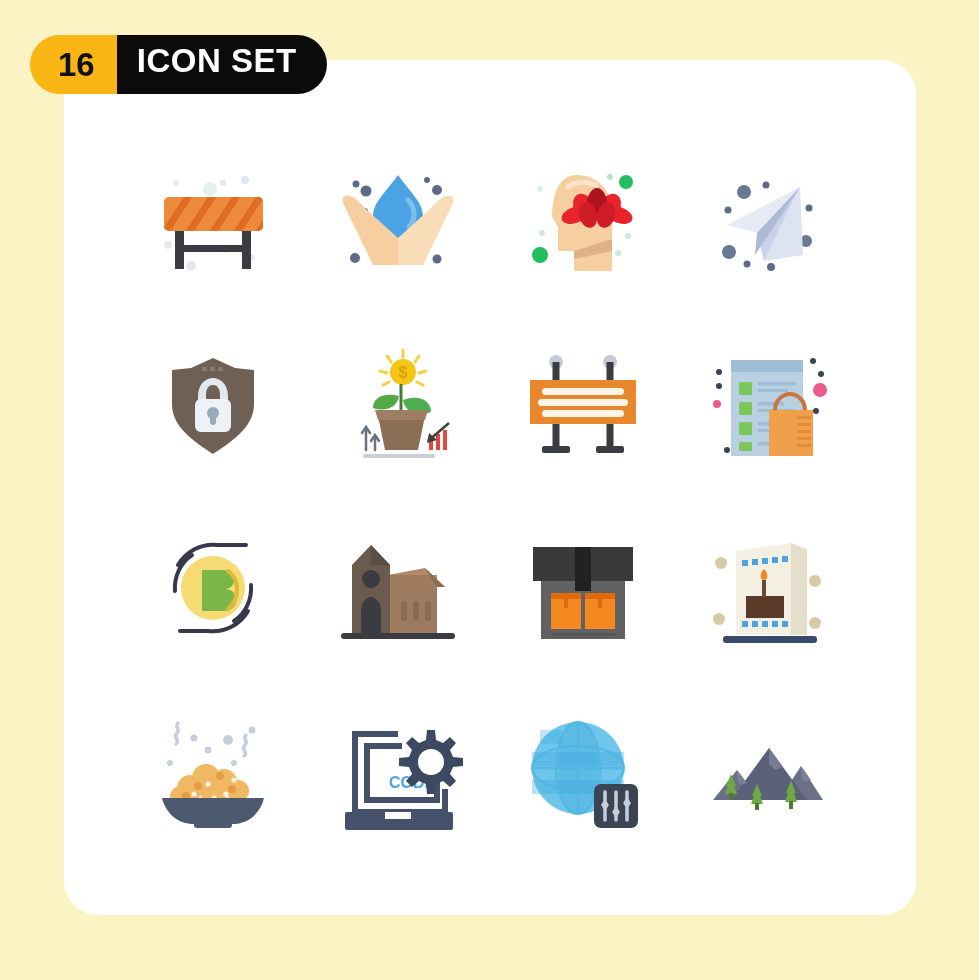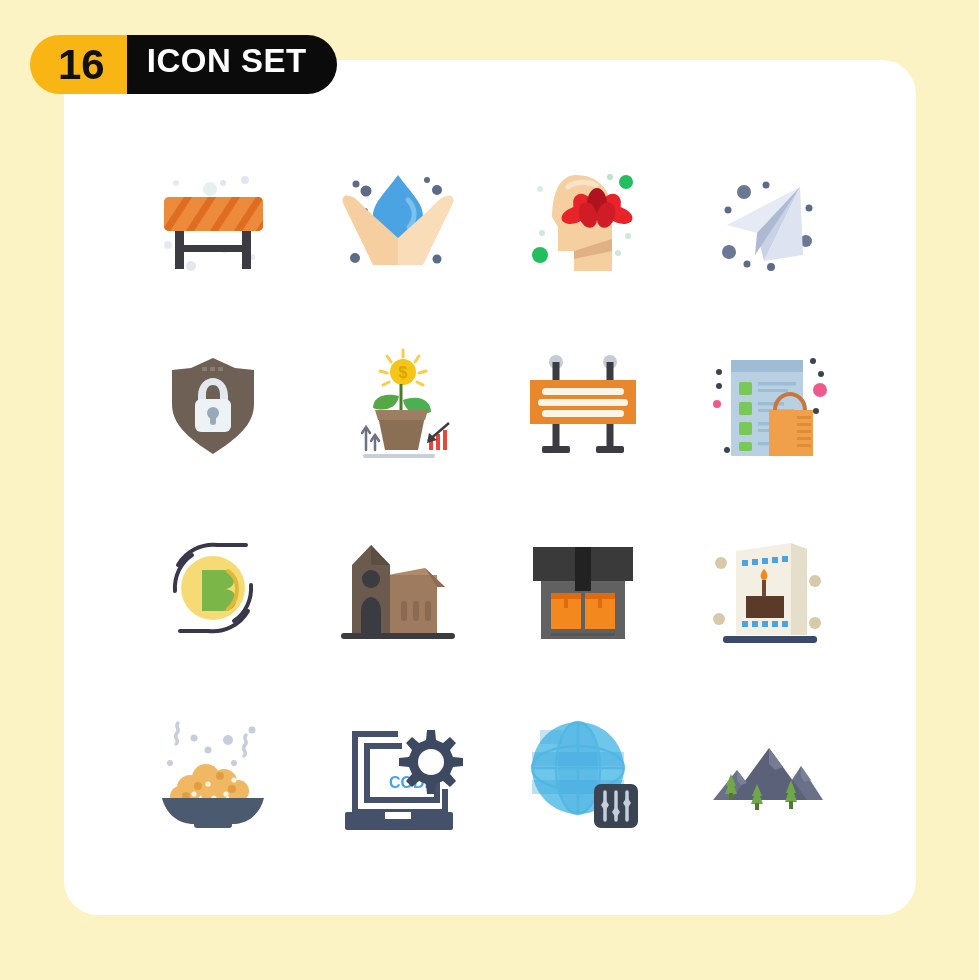--- a/index.html
+++ b/index.html
@@ -36,21 +36,21 @@
     height: 59px;
     display: flex;
     align-items: stretch;
     border-radius: 30px;
     overflow: hidden;
     z-index: 5;
   }
   .badge-count {
     background: #F9B513;
     color: #111111;
-    font-size: 42px;
+    font-size: 33px;
     font-weight: bold;
     letter-spacing: 0px;
     display: flex;
     align-items: center;
     justify-content: center;
     padding: 0 22px 0 28px;
   }
   .badge-title {
     background: #0B0B0B;
     color: #FFFFFF;

